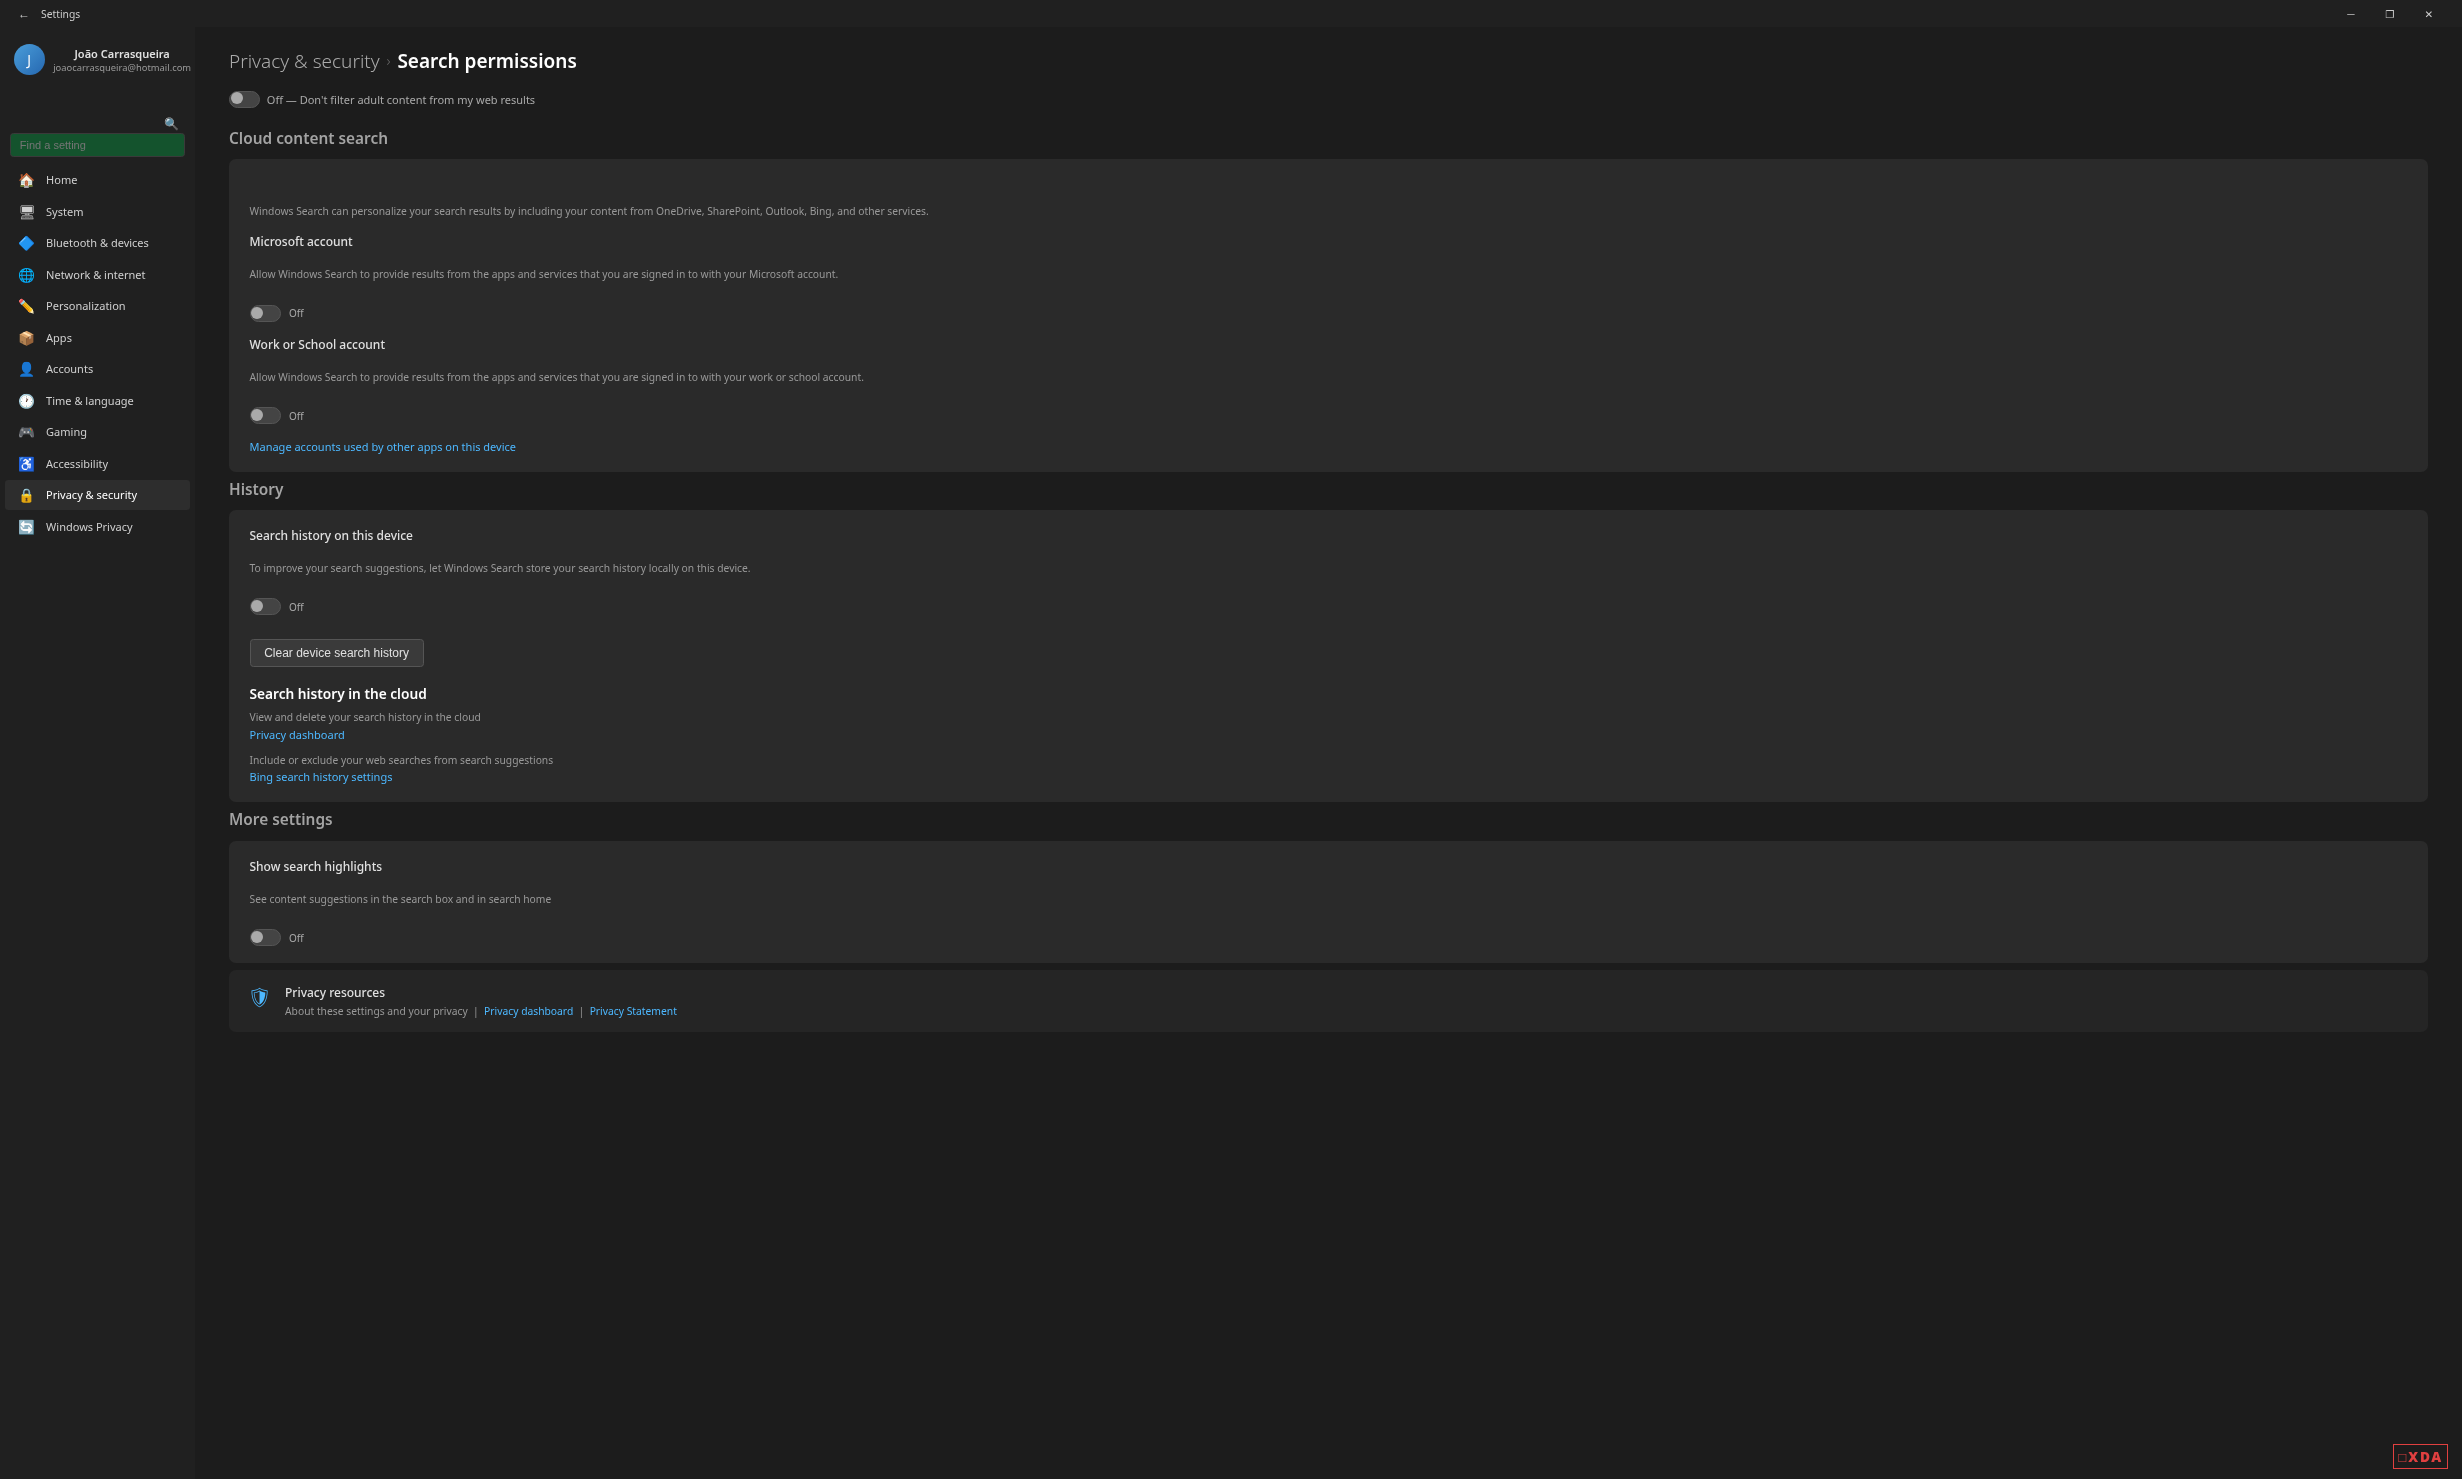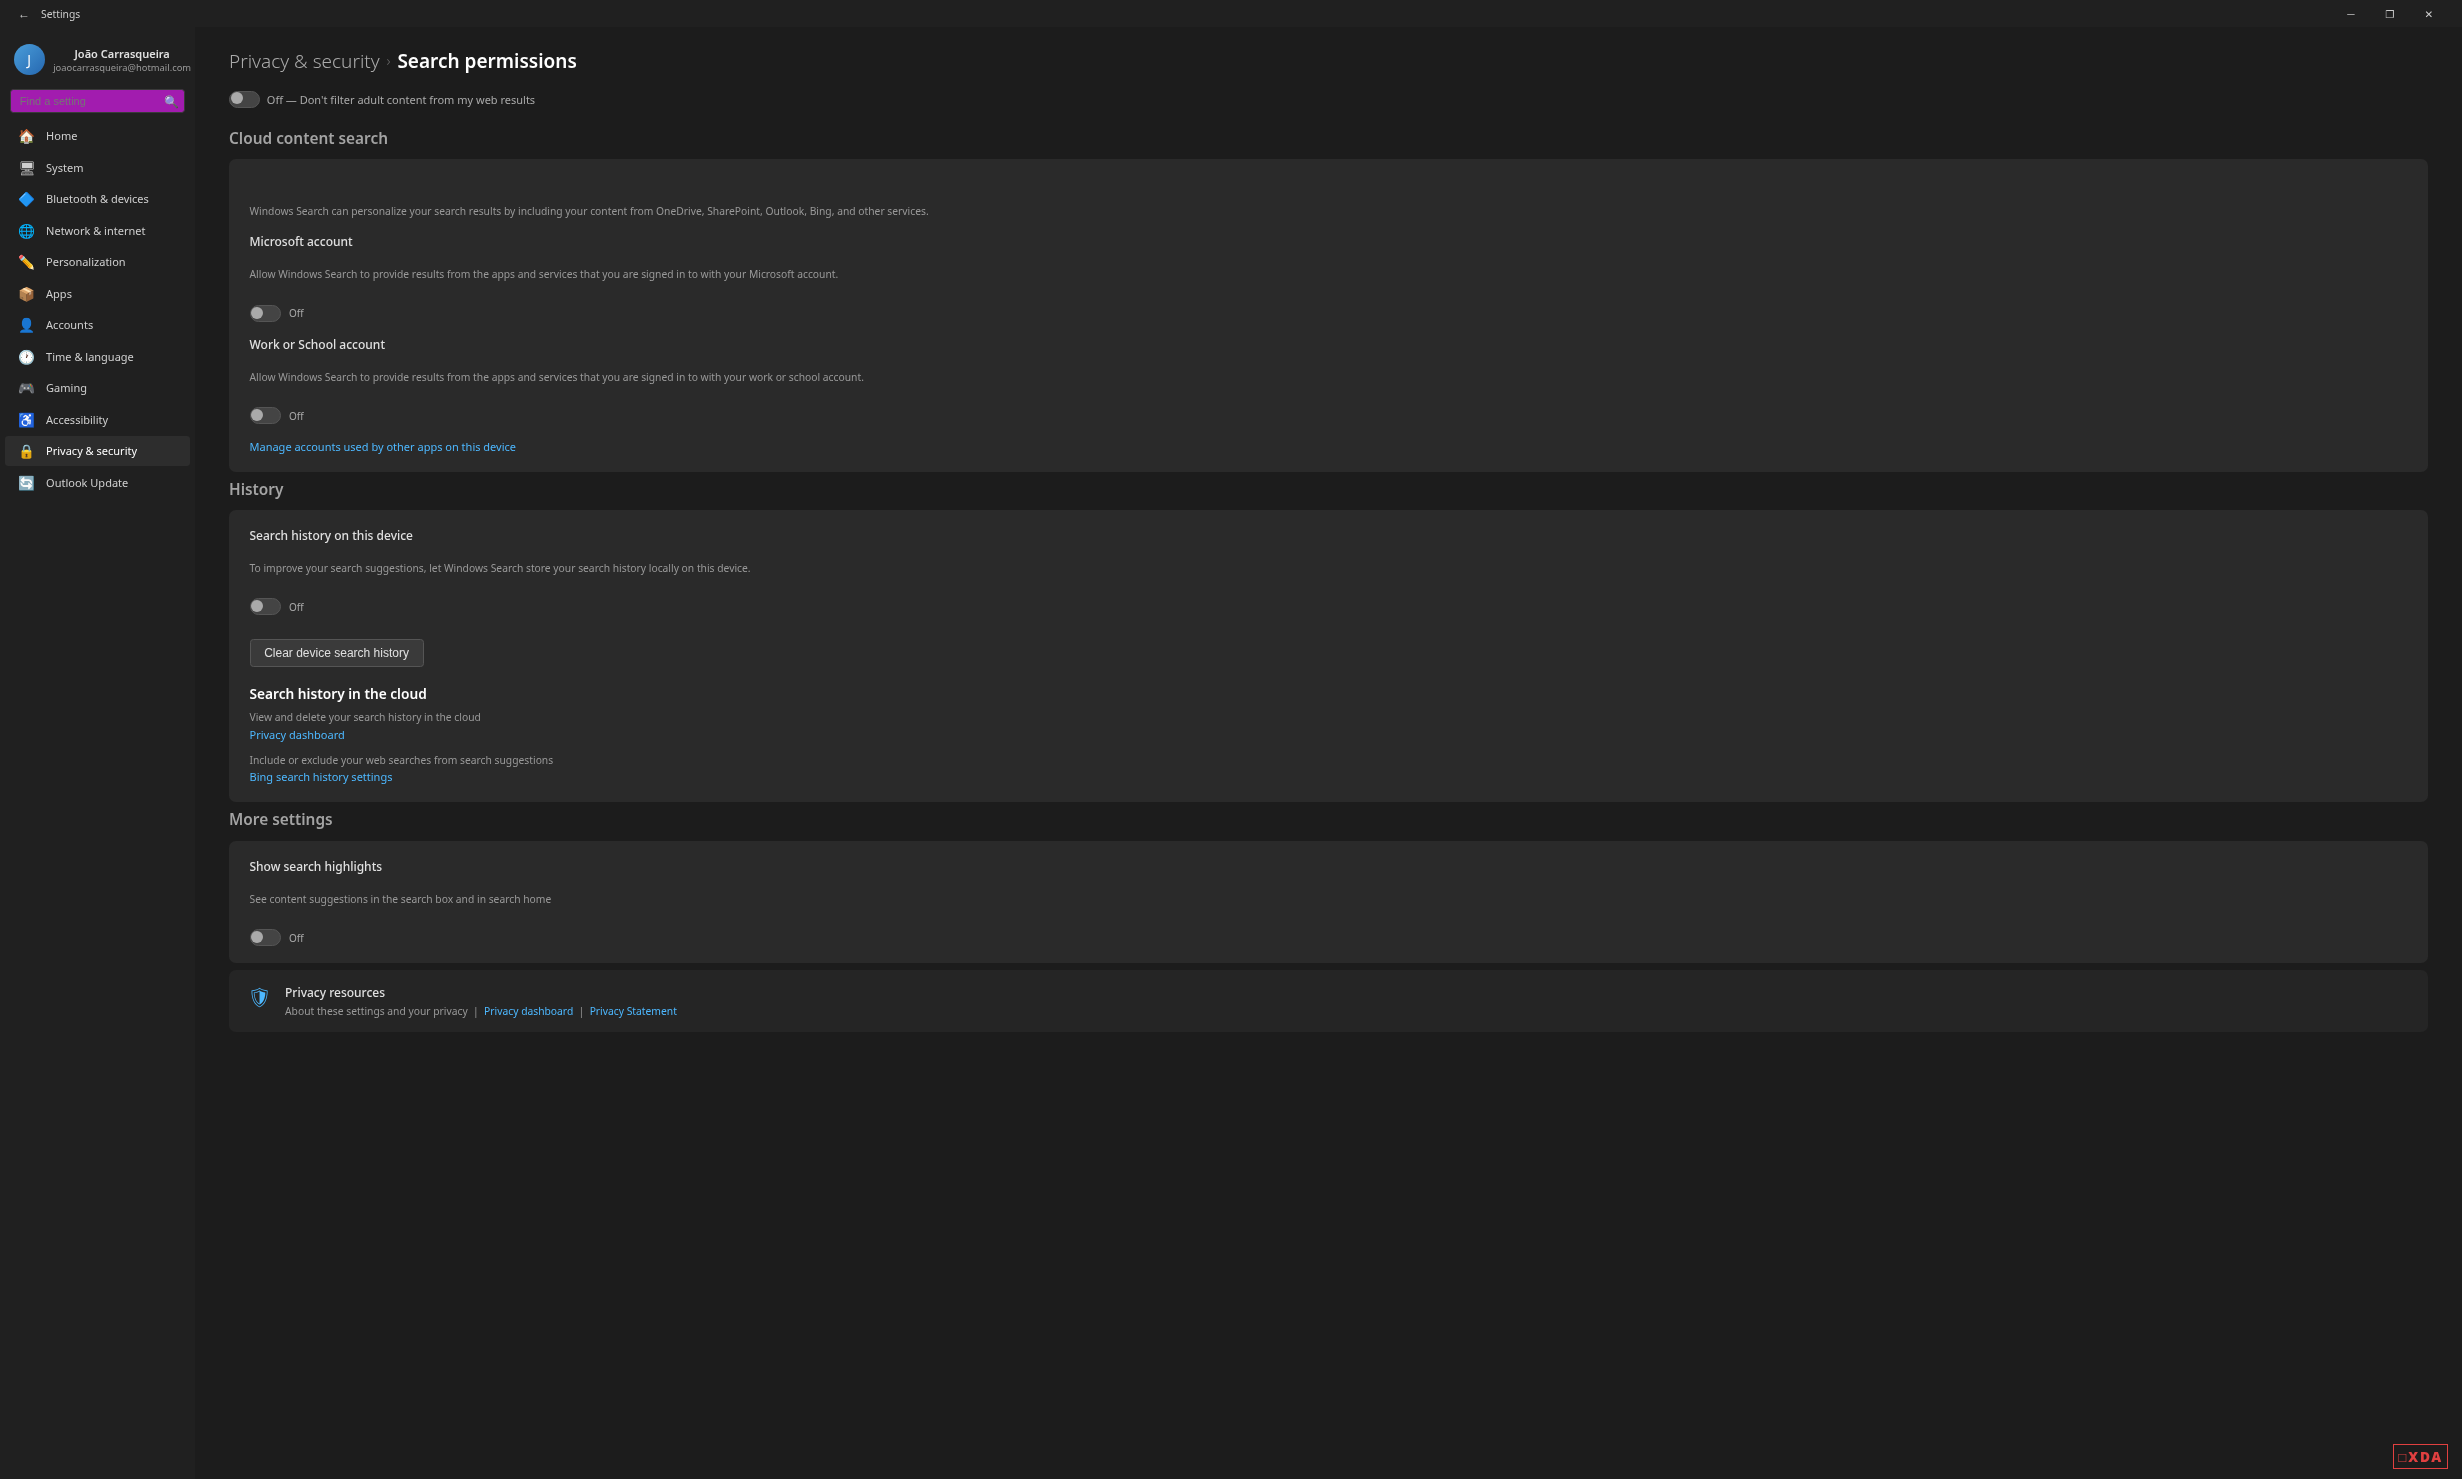--- a/index.html
+++ b/index.html
@@ -95,27 +95,28 @@
     .user-info { display: flex; flex-direction: column; align-items: center; }
     .user-name { font-size: 11px; font-weight: 600; color: #e0e0e0; }
     .user-email { font-size: 9.4px; color: #999; }
 
     .search-box {
       margin: 0 10.3px 6.8px;
       position: relative;
     }
     .search-input {
       width: 100%;
-      background: #a21caf;
+      background: #14532d;
       border: 0.9px solid #3a3a3a;
       border-radius: 3.4px;
       padding: 5.1px 27px 5.1px 8.5px;
       color: #e0e0e0;
       font-size: 11px;
       outline: none;
+      margin-top: 44px;
     }
     .search-icon-btn {
       position: absolute;
       right: 5.1px;
       top: 50%;
       transform: translateY(-50%);
       color: #999;
       font-size: 12px;
       cursor: pointer;
     }
@@ -401,21 +402,21 @@
         <div class="nav-item">
       <span class="nav-icon">♿</span>
       <span>Accessibility</span>
     </div>
         <div class="nav-item active">
       <span class="nav-icon">🔒</span>
       <span>Privacy &amp; security</span>
     </div>
         <div class="nav-item">
       <span class="nav-icon">🔄</span>
-      <span>Outlook Update</span>
+      <span>Windows Privacy</span>
     </div>
       </div>
   </div>
 
   <div class="main-content">
 
     <div class="breadcrumb">
       <span class="breadcrumb-parent">Privacy &amp; security</span>
       <span class="breadcrumb-separator">›</span>
       <span class="breadcrumb-current">Search permissions</span>

